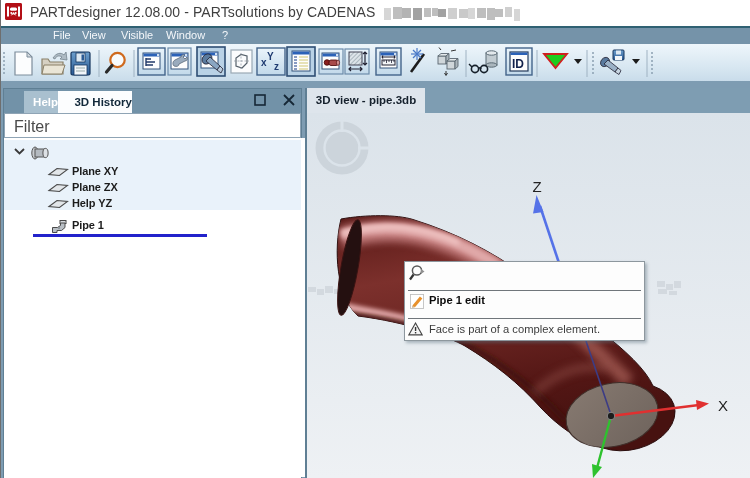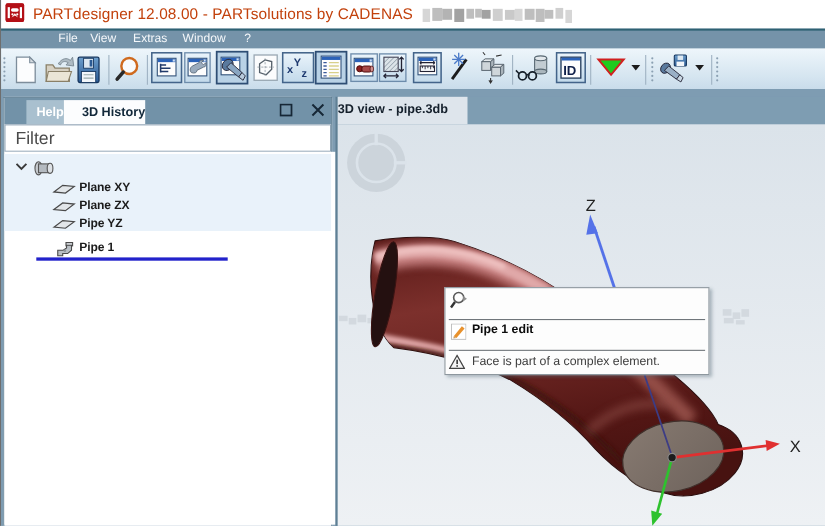--- a/index.html
+++ b/index.html
@@ -1,21 +1,21 @@
 <!DOCTYPE html>
 <html><head>
 <meta charset="utf-8">
 <style>
 * { margin:0; padding:0; box-sizing:border-box; }
 html,body { width:750px; height:478px; overflow:hidden; font-family:"Liberation Sans", sans-serif; }
 #win { position:absolute; left:0; top:0; width:750px; height:478px; background:#7e9cb2; border-left:1px solid #6e6e6e; border-right:1px solid #9a9a9a; }
 
 #titlebar { position:absolute; left:0; top:0; width:750px; height:26px; background:#ffffff; }
 #logo { position:absolute; left:4px; top:3px; width:17px; height:17px; background:#b30f16; border-radius:2px; }
-#title { position:absolute; left:29px; top:4px; font-size:14px; color:#c2410c; letter-spacing:0.1px; }
+#title { position:absolute; left:29px; top:4px; font-size:14px; color:#404040; letter-spacing:0.1px; }
 #topline { position:absolute; left:0; top:26px; width:750px; height:2px; background:#2f6173; }
 
 #menubar { position:absolute; left:0; top:28px; width:750px; height:16px; background:#7593a9; color:#f4f7fa; font-size:11px; }
 #menubar span { position:absolute; top:1px;padding-left:44px; }
 
 #toolbar { position:absolute; left:0; top:44px; width:750px; height:37px; background:linear-gradient(#eef6fb,#d5e5f0 70%,#c9dcea); }
 
 #strip { position:absolute; left:0; top:81px; width:750px; height:397px; background:#7e9cb2; }
 
 #lpanel { position:absolute; left:2px; top:88px; width:299px; height:390px; background:#ffffff; border:1px solid #5f7f94; border-bottom:none; }
@@ -25,21 +25,21 @@
 #tabhist { left:54px; width:74px; background:#fcfdfe; color:#12283a; }
 #lwinbtns { position:absolute; right:3px; top:5px; }
 #filter { position:absolute; left:0px; top:24px; width:297px; height:25px; background:#fff; border:1px solid #8fa4b5; }
 #filter span { position:absolute; left:9px; top:4px; font-size:16px; color:#4a4a4a; }
 #tree { position:absolute; left:0; top:49px; width:327px; height:339px; background:#fff; }
 #band { position:absolute; left:0; top:2px; width:297px; height:70px; background:#e9f2fa; }
 .trow { position:absolute; font-size:11px; font-weight:600; color:#1c1c1c; white-space:nowrap; letter-spacing:-0.1px; }
 #underline { position:absolute; left:29px; top:96px; width:174px; height:3px; background:#2222cb; }
 
 #rpanel { position:absolute; left:304px; top:88px; width:446px; height:390px; background:#7e9db2; border-left:2px solid #5f7f94; }
-#rtab { position:absolute; left:0px; top:0px; width:118px; height:25px; background:#dee5ec; color:#15202c; font-size:11.5px; font-weight:600; line-height:25px; text-align:left; }
+#rtab { position:absolute; left:0px; top:0px; width:118px; height:25px; background:#dee5ec; color:#15202c; font-size:11.5px; font-weight:600; line-height:25px; text-align:center; }
 #viewport { position:absolute; left:0px; top:25px; width:444px; height:365px; background:linear-gradient(#dbe3ea,#eef1f4); }
 
 #ctxmenu { position:absolute; left:97px; top:148px; width:241px; height:80px; background:#fdfdfd; border:1px solid #8d979e; box-shadow:2px 2px 3px rgba(90,110,125,0.45); }
 .mrow { position:absolute; left:24px; font-size:11.2px; white-space:nowrap; }
 .mdiv { position:absolute; left:3px; width:233px; height:1px; background:#70767b; }
 </style>
 </head>
 <body>
 <div id="win">
   <div id="titlebar">
@@ -70,21 +70,21 @@
         <rect x="103" y="1" width="8" height="12" fill="#bebebe"></rect>
         <rect x="111" y="2" width="8" height="8" fill="#bebebe"></rect>
         <rect x="121" y="0" width="7" height="10" fill="#cfcfcf"></rect>
         <rect x="130" y="2" width="7" height="12" fill="#d6d6d6"></rect>
       </svg>
   </div>
   <div id="topline"></div>
   <div id="menubar">
     <span style="left:8px">File</span>
     <span style="left:37px">View</span>
-    <span style="left:76px">Extras</span>
+    <span style="left:76px">Visible</span>
     <span style="left:121px">Window</span>
     <span style="left:177px">?</span>
   </div>
   <div id="toolbar">
   <svg width="750" height="37" viewBox="0 0 750 37">
     <defs>
       <linearGradient id="btng" x1="0" y1="0" x2="0" y2="1">
         <stop offset="0" stop-color="#eaf4fb"></stop>
             <stop offset="1" stop-color="#c2d9ea"></stop>
       </linearGradient>
@@ -305,21 +305,21 @@
         </g>
 
         <g stroke="#4a4a4a" stroke-width="1" fill="#b9bfc5">
           <rect x="59" y="82.5" width="6" height="3" fill="#d7dbdf"></rect>
           <path d="M59.5 85 L64 85 L64 89.5 L60.5 92.5 L56 92.5 L56 94.5 L51.5 94.5 L51.5 89.5 L56.5 89.5 L59.5 87.5 Z"></path>
           <circle cx="58" cy="90" r="1.2" fill="#8e969c" stroke="none"></circle>
         </g>
       </svg>
       <span class="trow" style="left:68px;top:27px">Plane XY</span>
       <span class="trow" style="left:68px;top:43px">Plane ZX</span>
-      <span class="trow" style="left:68px;top:59px">Pipe YZ</span>
+      <span class="trow" style="left:68px;top:59px">Help YZ</span>
       <span class="trow" style="left:68px;top:81px">Pipe 1</span>
       <div id="underline"></div>
     </div>
   </div>
 
   <div id="rpanel">
     <div id="rtab">3D view - pipe.3db</div>
     <div id="viewport">
       <svg width="444" height="365" viewBox="0 0 444 365">
         <defs>

